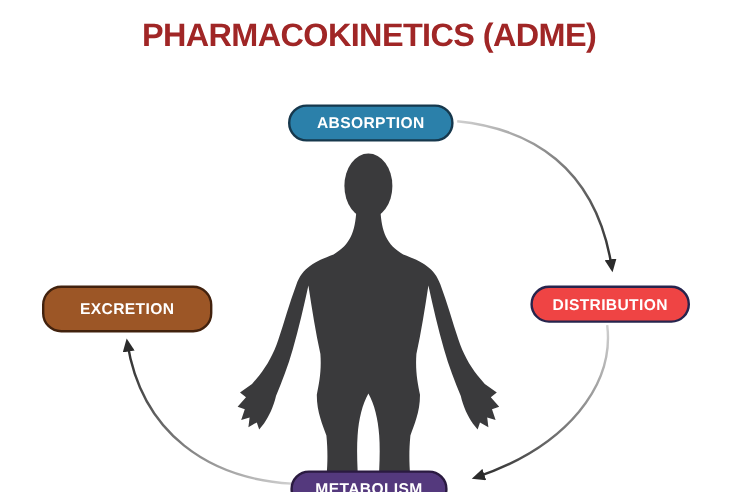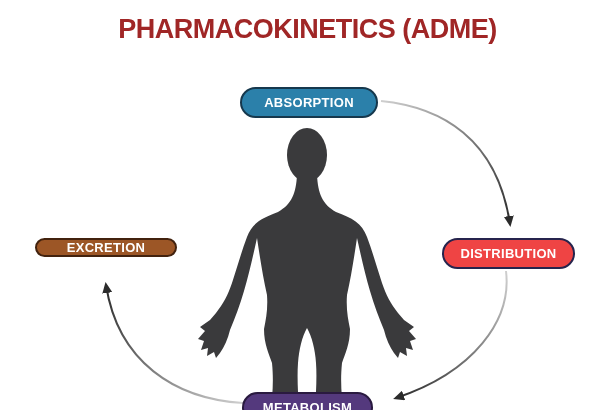--- a/index.html
+++ b/index.html
@@ -13,21 +13,21 @@
   }
   .body-svg{position:absolute;left:190px;top:125px;z-index:1;}
   .arrows-svg{position:absolute;left:0;top:0;z-index:2;pointer-events:none;}
   .pill{
     position:absolute;z-index:3;display:flex;align-items:center;justify-content:center;
     border-radius:16px;border:2.5px solid #000;box-sizing:border-box;
     font-size:13px;font-weight:bold;letter-spacing:0.3px;color:#fff;
   }
   .pill-absorption  {left:240px;top:87px; width:138px;height:31px;}
   .pill-distribution{left:442px;top:238px;width:133px;height:31px;}
-  .pill-excretion   {left:35px; top:238px;width:142px;height:19px;align-items:center;}
+  .pill-excretion   {left:35px; top:238px;width:142px;height:39px;align-items:center;}
   .pill-metabolism  {left:242px;top:392px;width:131px;height:31px;}
 </style>
 </head>
 <body>
 
 <div class="page">
 
   <div class="title" style="color: rgb(160, 38, 38);">PHARMACOKINETICS (ADME)</div>
 
   <svg class="body-svg" width="235" height="285" viewBox="0 0 235 285">

